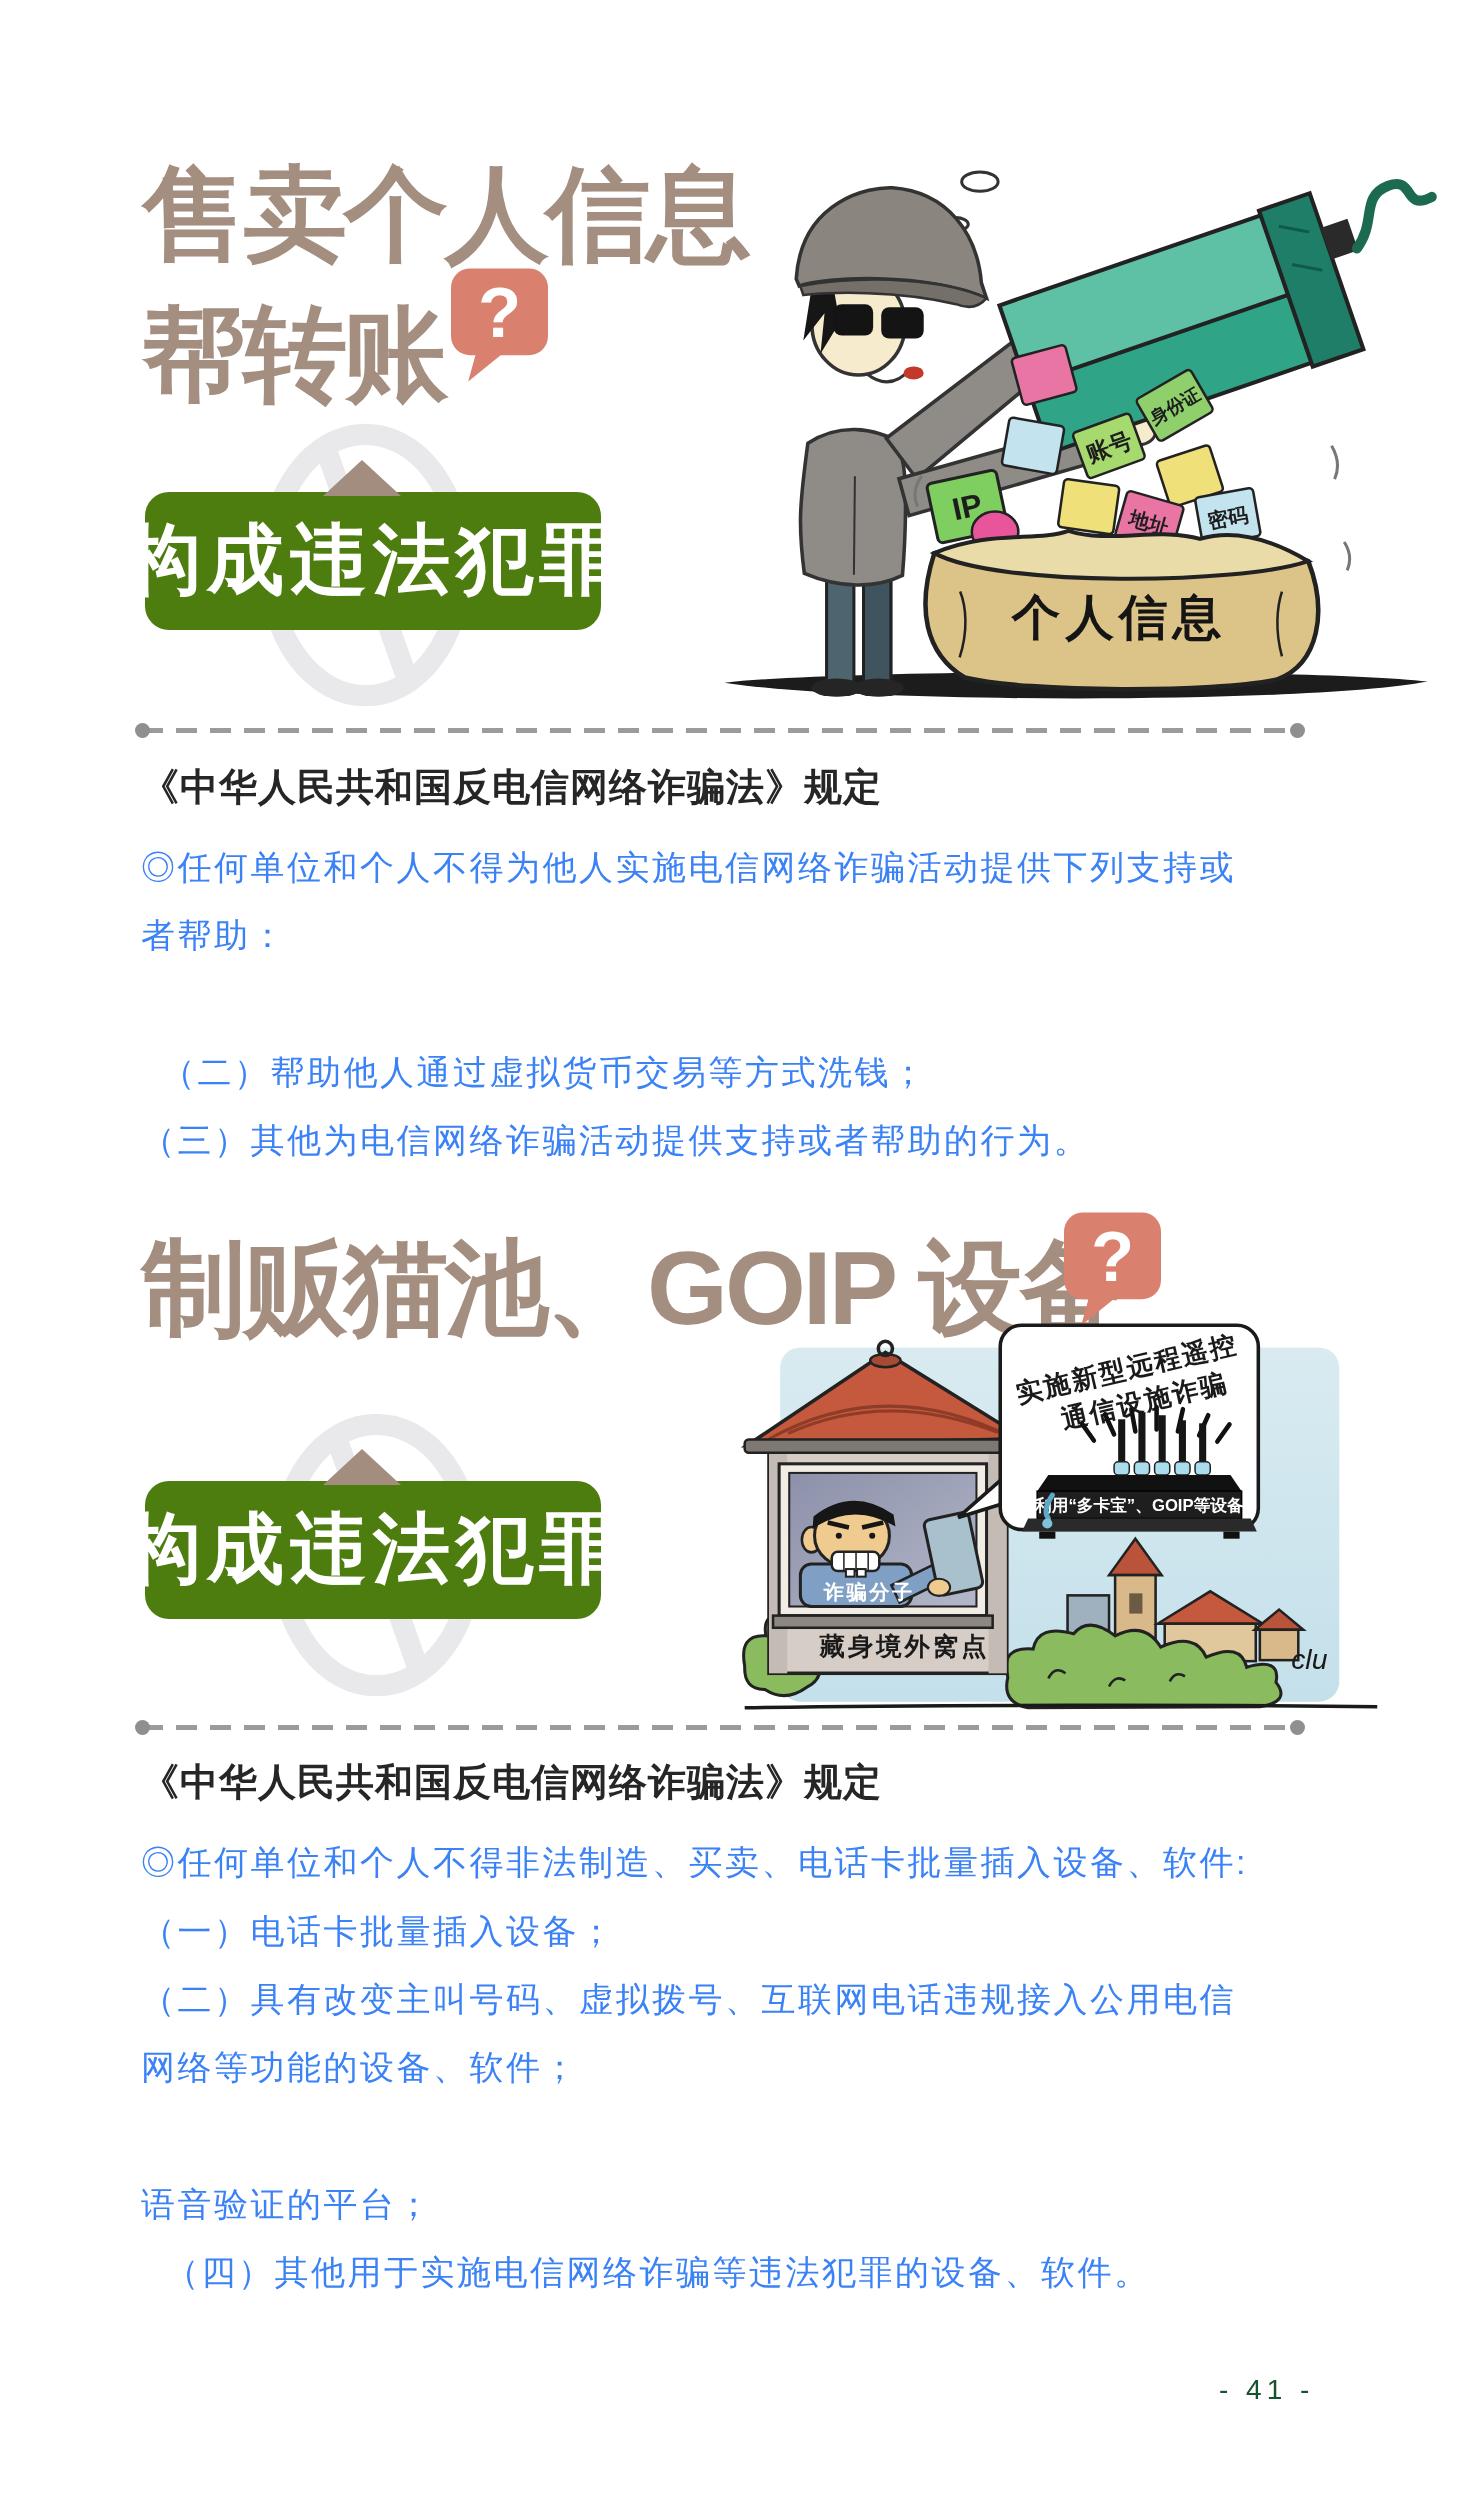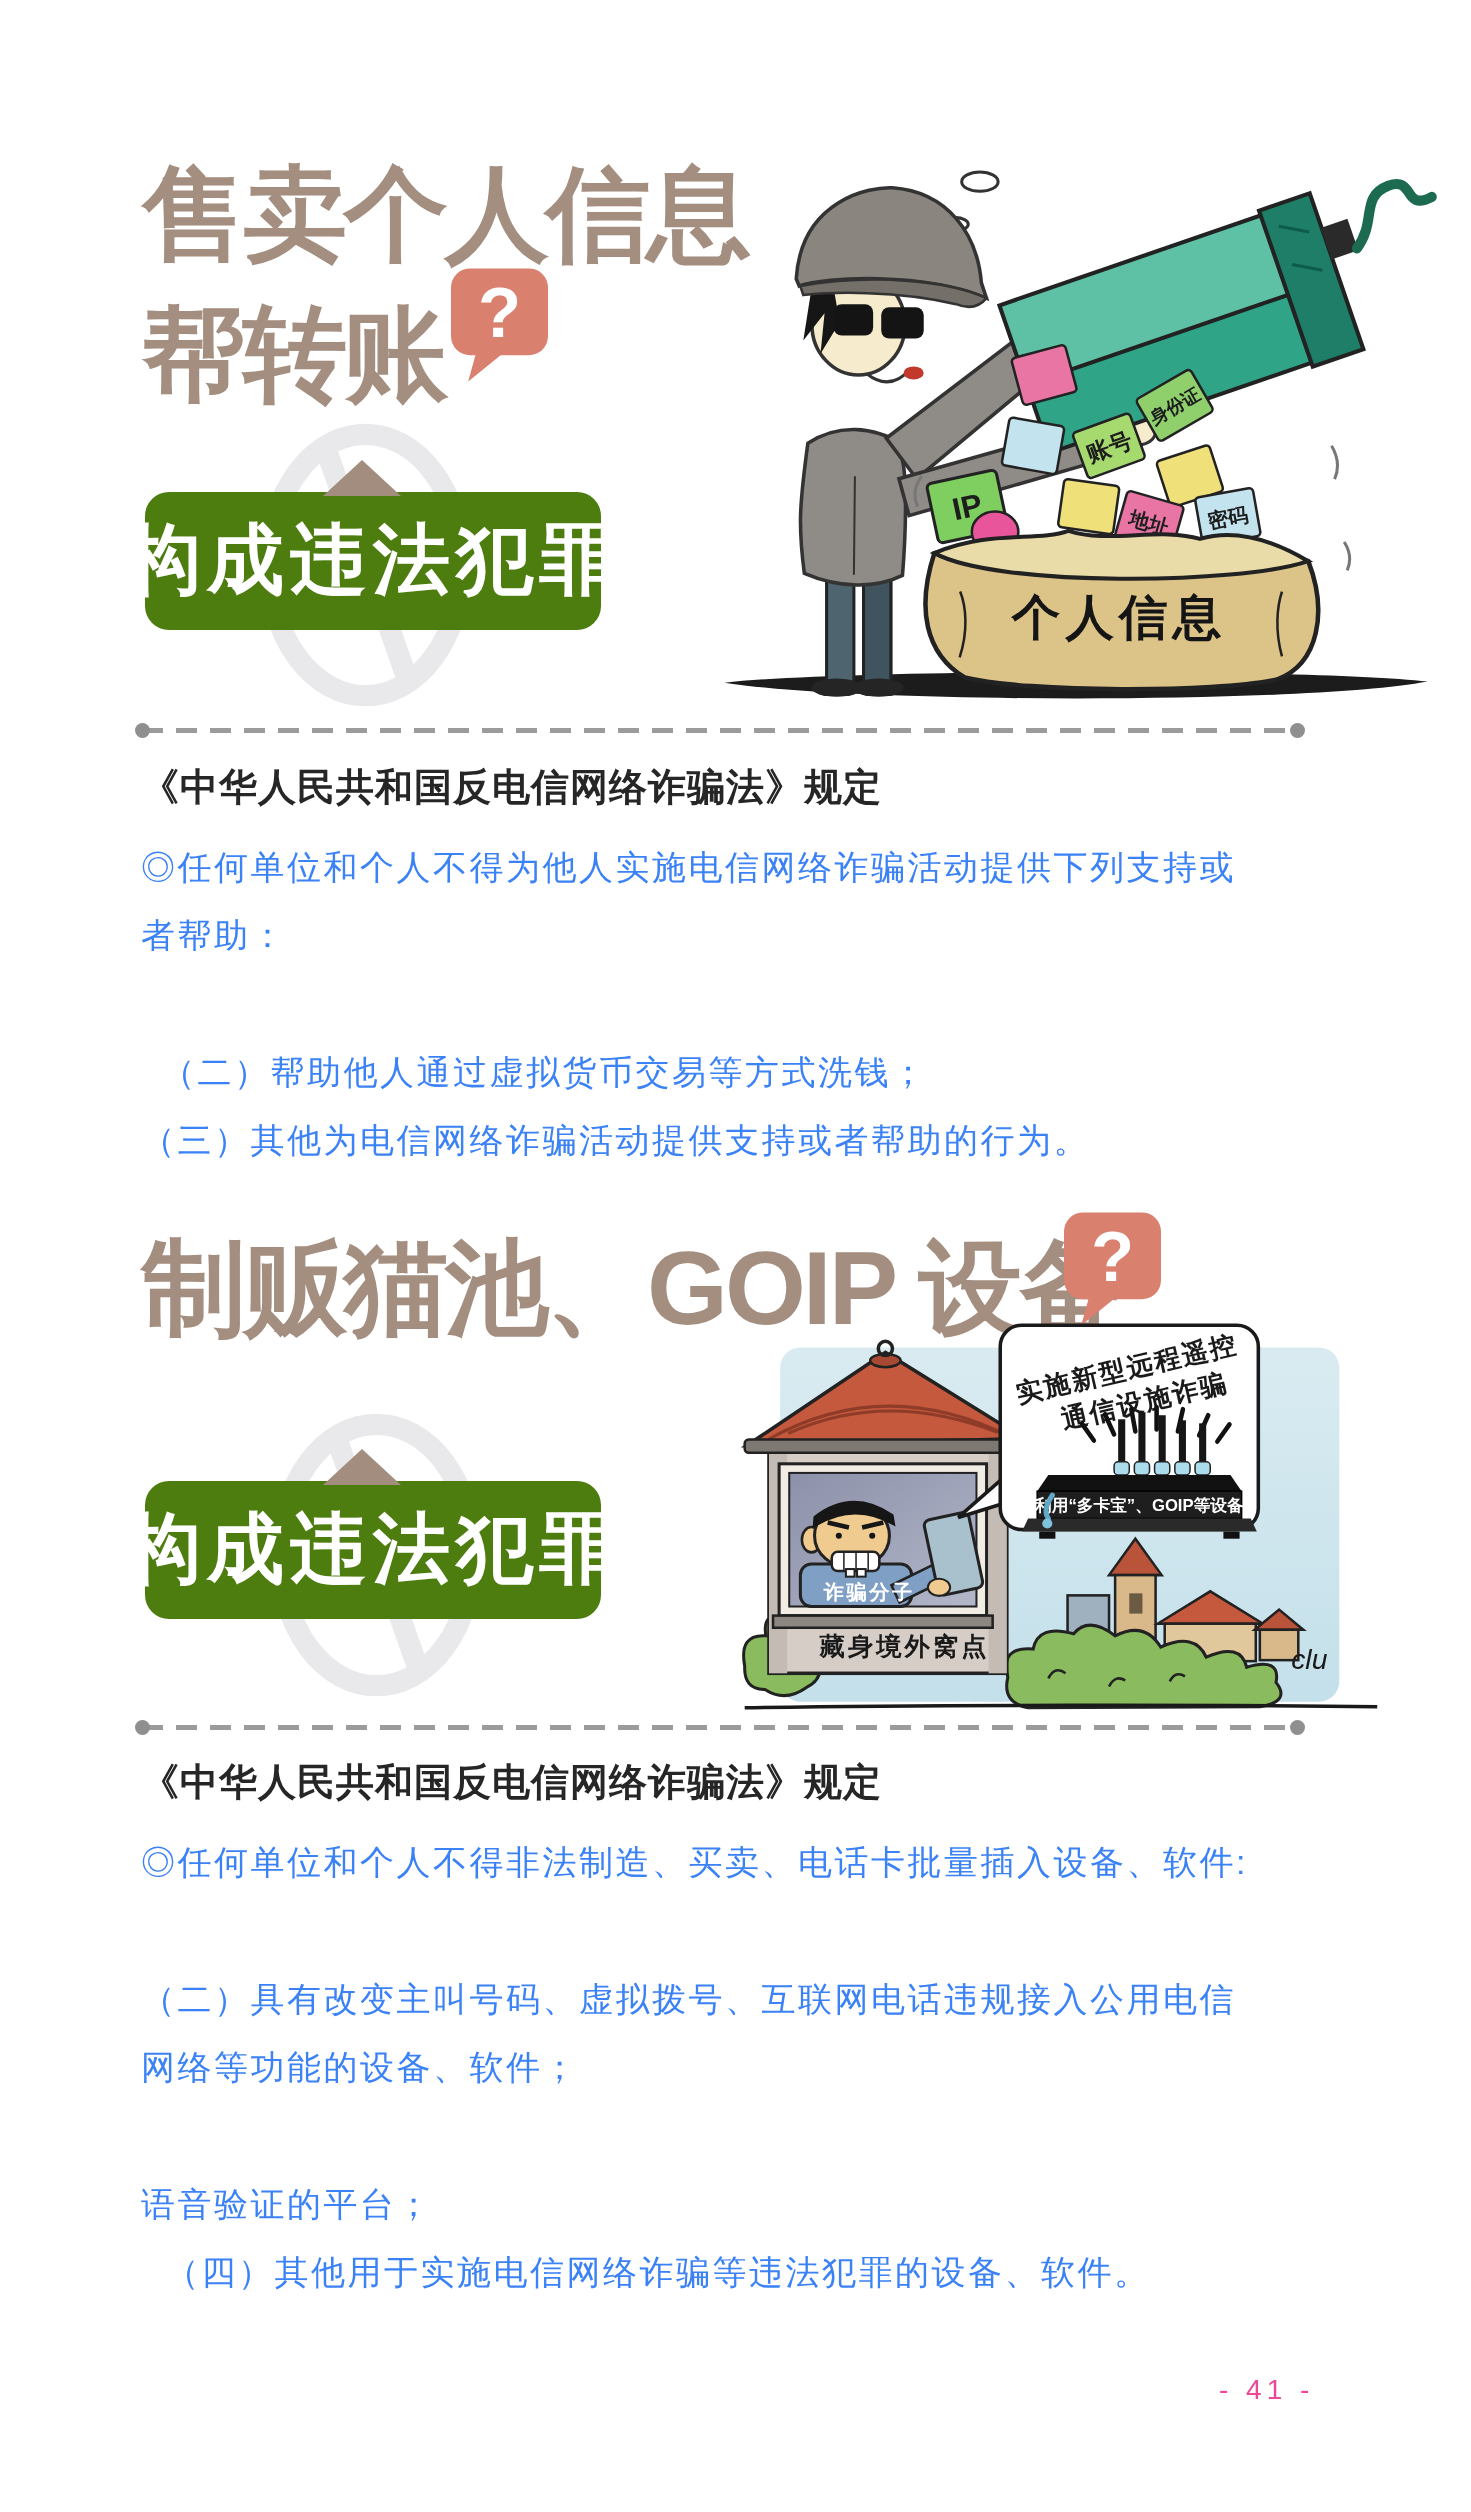--- a/index.html
+++ b/index.html
@@ -41,21 +41,21 @@
   .law-heading{
     position:absolute;left:141px;color:#262626;font-size:38px;font-weight:700;
     letter-spacing:1px;white-space:nowrap;line-height:51px;
   }
   .law-line{
     position:absolute;left:141px;color:#3b82f6;font-size:34px;font-weight:400;
     letter-spacing:2.5px;white-space:nowrap;line-height:49px;
   }
   
   .page-num{
-    position:absolute;left:1219px;top:2374px;color:#ec4899;font-size:28px;
+    position:absolute;left:1219px;top:2374px;color:#14532d;font-size:28px;
     letter-spacing:5px;white-space:nowrap;
   }
   svg text{font-family:"Liberation Sans",sans-serif;}
 </style>
 </head>
 <body>
 
 <div id="page">
 
   <div class="big-title" style="top:144px;">
@@ -295,20 +295,21 @@
     <text x="1120" y="706" font-size="56" font-style="italic" fill="#1a1a1a" font-family="'Liberation Serif',serif">clu</text>
   </svg>
 
   <div class="dash-line" style="top:1725px;">
     <div class="dash-dot left"></div>
     <div class="dash-dot right"></div>
   </div>
 
   <div class="law-heading" style="top:1757px;">《中华人民共和国反电信网络诈骗法》规定</div>
   <div class="law-line" style="top:1838px;">◎任何单位和个人不得非法制造、买卖、电话卡批量插入设备、软件:</div>
+  <div class="law-line" style="top:1907px;">（一）电话卡批量插入设备；</div>
   <div class="law-line" style="top:1975px;">（二）具有改变主叫号码、虚拟拨号、互联网电话违规接入公用电信</div>
   <div class="law-line" style="top:2043px;">网络等功能的设备、软件；</div>
   <div class="law-line" style="top:2180px;">语音验证的平台；</div>
   <div class="law-line" style="top:2248px;margin-left:24px;">（四）其他用于实施电信网络诈骗等违法犯罪的设备、软件。</div>
 
   <div class="page-num">- 41 -</div>
 
 </div>
 
 

